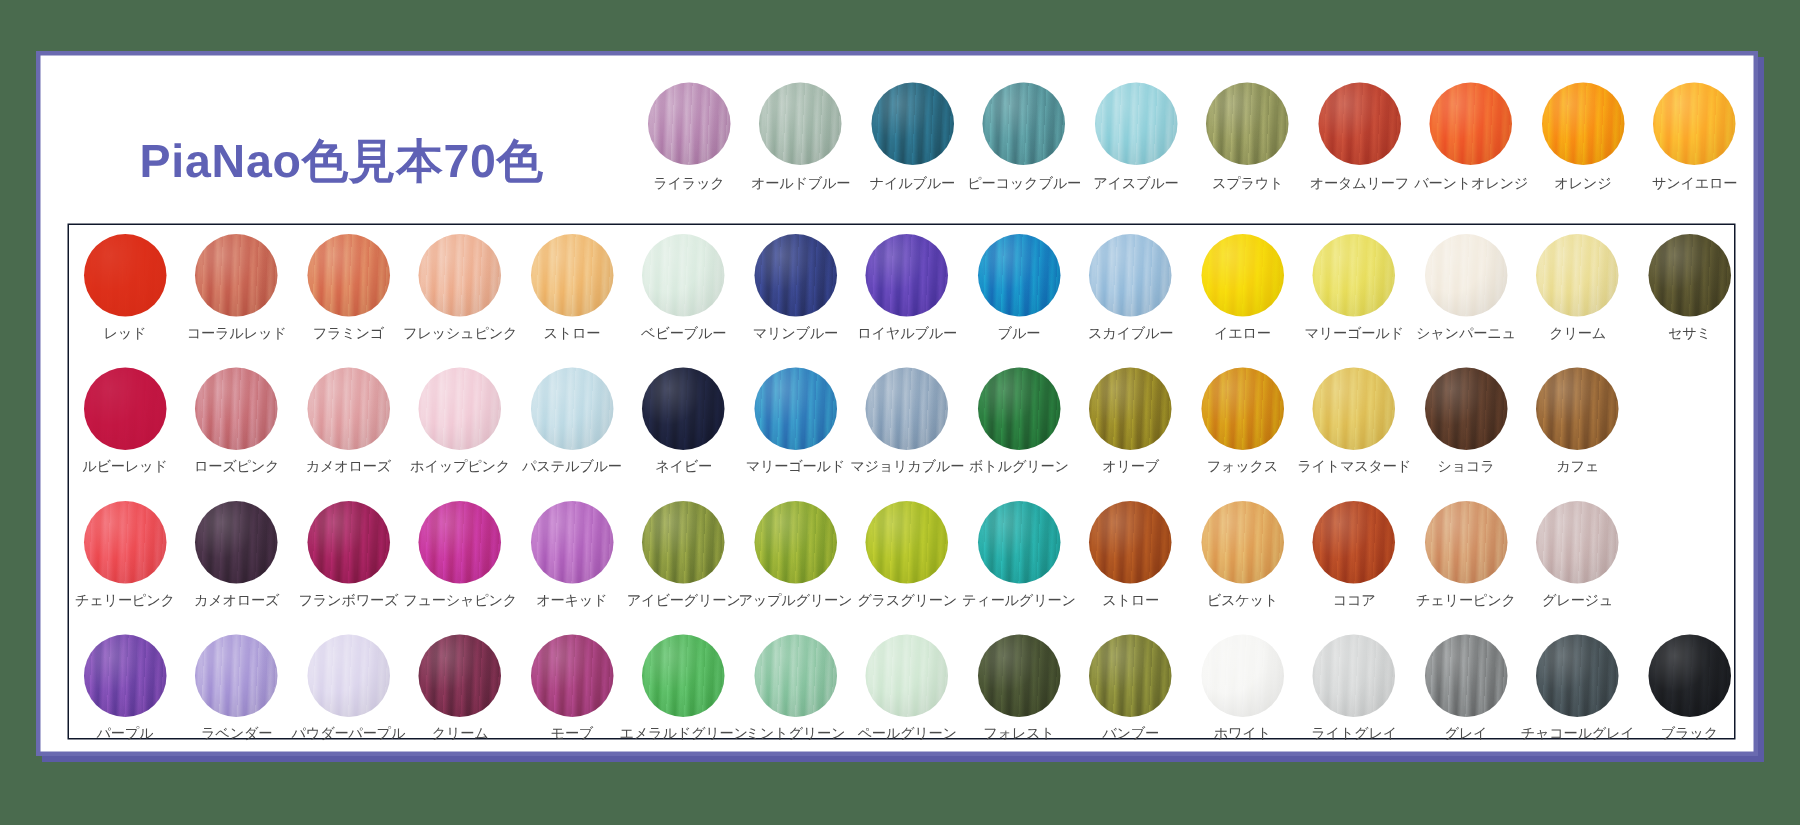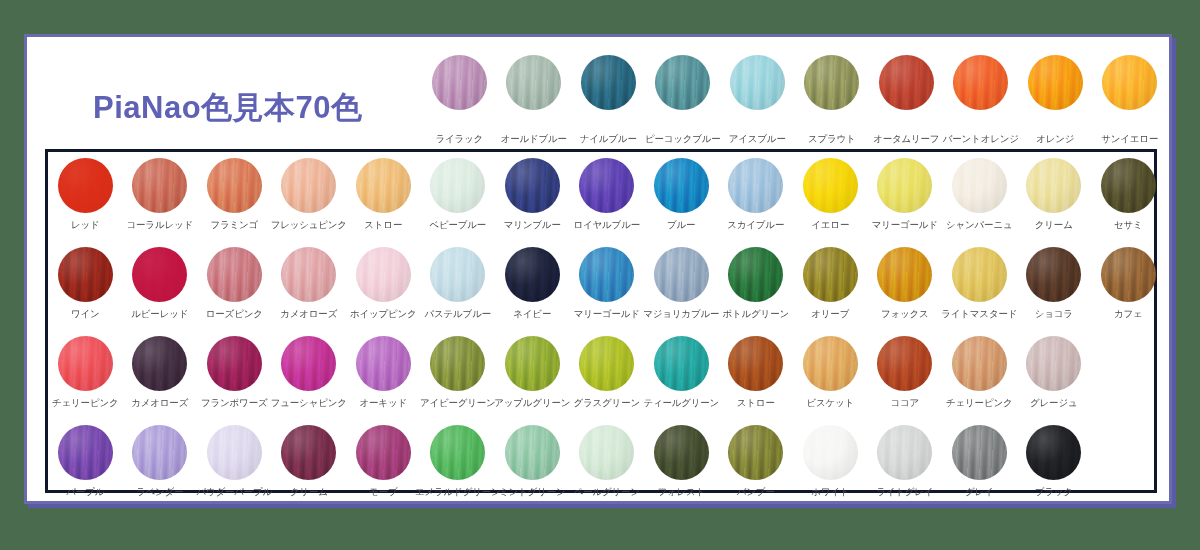--- a/index.html
+++ b/index.html
@@ -46,21 +46,21 @@
     display: flex;
     gap: 0px;
   }
 
   #panel {
     position: absolute;
     left: 18px;
     top: 112px;
     width: 1112px;
     height: 344px;
-    border: 3px solid #0f172a;
+    border: 1px solid #0f172a;
     box-sizing: border-box;
     padding-left: 45px;
   }
 
   #grid {
     position: absolute;
     left: 0px;
     top: 6px;
     width: 100%;
   }
@@ -127,21 +127,21 @@
   .label {
     margin-top: 7px;
     font-size: 9.5px;
     color: #4a4a4a;
     text-align: center;
     line-height: 1.1;
     white-space: nowrap;
     letter-spacing: -0.2px;
     font-family: "Liberation Sans", sans-serif;
   }
-  .top-label { margin-top: 24px; }
+  .top-label { margin-top: 8px; }
 </style>
 </head>
 <body>
 
 <div id="card">
 
   <div id="title">PiaNao色見本70色</div>
 
   <div id="top-row">
       <div class="swatch-cell">
@@ -245,24 +245,20 @@
             <div class="dot" style="background-color: rgb(236, 223, 154);"></div>
             <div class="label">クリーム</div>
           </div>
           <div class="swatch-cell">
             <div class="dot" style="background-color: rgb(74, 69, 34);"></div>
             <div class="label">セサミ</div>
           </div>
         </div>
         <div class="swatch-row">
           <div class="swatch-cell">
-            <div class="dot" style="background-color: rgb(142, 28, 17);"></div>
-            <div class="label">ワイン</div>
-          </div>
-          <div class="swatch-cell">
             <div class="dot flat" style="background-color: rgb(194, 18, 63);"></div>
             <div class="label">ルビーレッド</div>
           </div>
           <div class="swatch-cell">
             <div class="dot" style="background-color: rgb(201, 114, 122);"></div>
             <div class="label">ローズピンク</div>
           </div>
           <div class="swatch-cell">
             <div class="dot" style="background-color: rgb(224, 162, 165);"></div>
             <div class="label">カメオローズ</div>
@@ -417,20 +413,24 @@
           </div>
           <div class="swatch-cell">
             <div class="dot" style="background-color: rgb(212, 214, 214);"></div>
             <div class="label">ライトグレイ</div>
           </div>
           <div class="swatch-cell">
             <div class="dot" style="background-color: rgb(122, 125, 126);"></div>
             <div class="label">グレイ</div>
           </div>
           <div class="swatch-cell">
+            <div class="dot" style="background-color: rgb(60, 71, 76);"></div>
+            <div class="label">チャコールグレイ</div>
+          </div>
+          <div class="swatch-cell">
             <div class="dot" style="background-color: rgb(20, 22, 26);"></div>
             <div class="label">ブラック</div>
           </div>
         </div>
       </div>
   </div>
 
 </div>
 
 </body></html>

